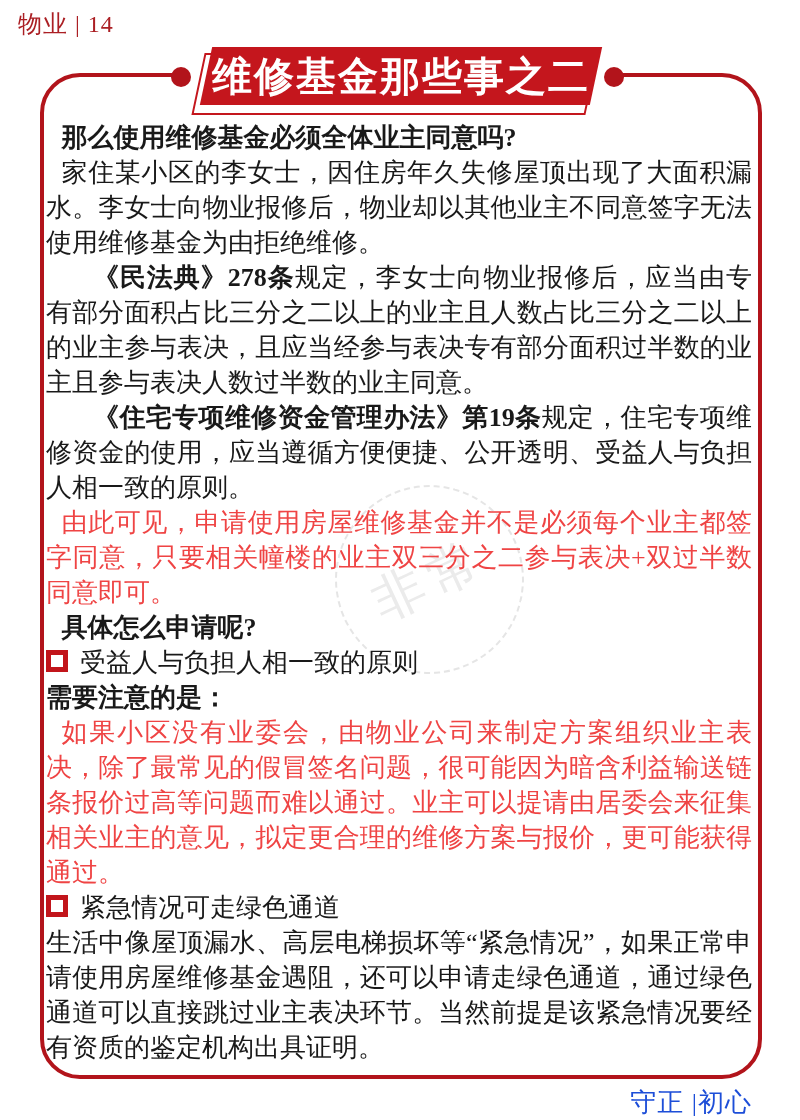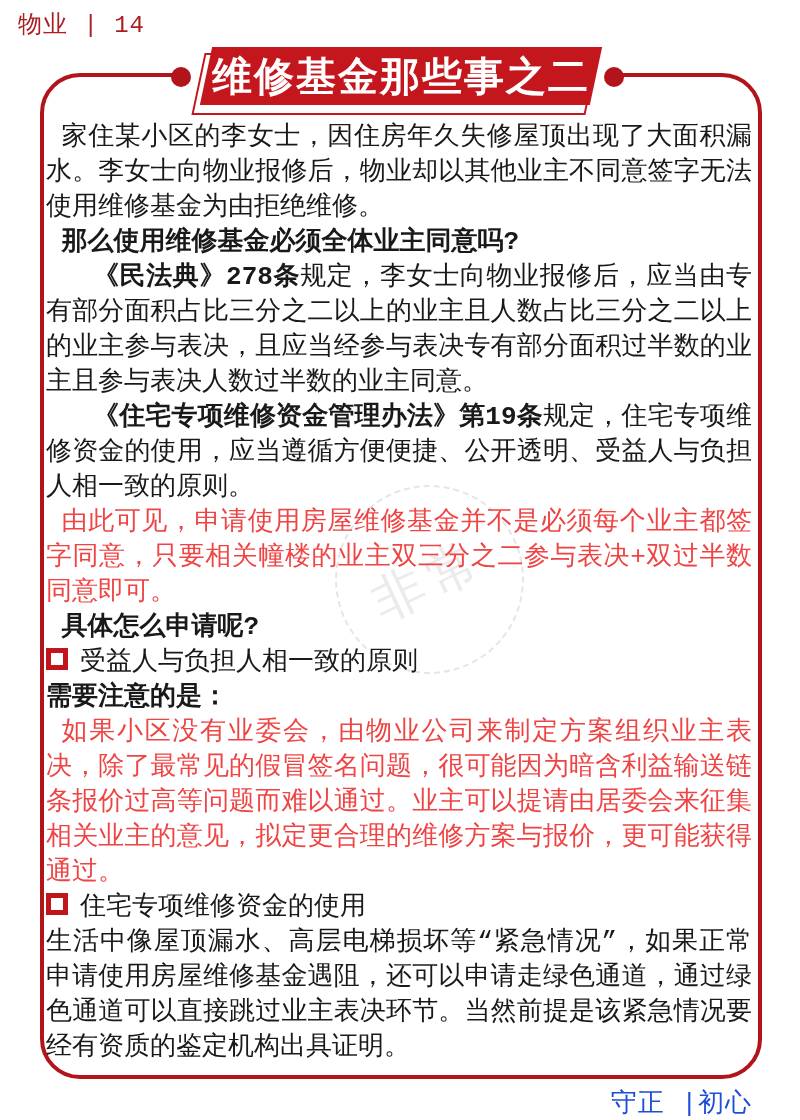--- a/index.html
+++ b/index.html
@@ -1,18 +1,18 @@
 <!DOCTYPE html>
 <html lang="zh"><head>
 <meta charset="utf-8">
 <style>
   html,body { margin:0; padding:0; background:#ffffff; }
   .canvas {
     position:relative; width:800px; height:1120px; background:#ffffff;
-    font-family:Liberation Mono, monospace; overflow:hidden;
+    font-family:Liberation Serif, serif; overflow:hidden;
   }
 
   
   .page-label {
     position:absolute; left:18px; top:8px;
     font-size:24px; color:#ab1f24; letter-spacing:1px;
   }
 
   
   .frame {
@@ -98,28 +98,28 @@
   <div class="banner-shadow"></div>
   <div class="banner">
     <span class="banner-title">维修基金那些事之二</span>
   </div>
 
   <div class="watermark">
     <span>非常</span>
   </div>
 
   <div class="content">
+    <p class="indent bold">那么使用维修基金必须全体业主同意吗?</p>
     <p class="indent">家住某小区的李女士，因住房年久失修屋顶出现了大面积漏水。李女士向物业报修后，物业却以其他业主不同意签字无法使用维修基金为由拒绝维修。</p>
-    <p class="indent bold">那么使用维修基金必须全体业主同意吗?</p>
     <p><span class="bold">《民法典》278条</span><span>规定，李女士向物业报修后，应当由专有部分面积占比三分之二以上的业主且人数占比三分之二以上的业主参与表决，且应当经参与表决专有部分面积过半数的业主且参与表决人数过半数的业主同意。</span></p>
     <p><span class="bold">《住宅专项维修资金管理办法》第19条</span><span>规定，住宅专项维修资金的使用，应当遵循方便便捷、公开透明、受益人与负担人相一致的原则。</span></p>
     <p class="indent red">由此可见，申请使用房屋维修基金并不是必须每个业主都签字同意，只要相关幢楼的业主双三分之二参与表决+双过半数同意即可。</p>
     <p class="indent bold">具体怎么申请呢?</p>
     <p><span class="sq"></span><span>受益人与负担人相一致的原则</span></p>
     <p class="bold">需要注意的是：</p>
     <p class="indent red">如果小区没有业委会，由物业公司来制定方案组织业主表决，除了最常见的假冒签名问题，很可能因为暗含利益输送链条报价过高等问题而难以通过。业主可以提请由居委会来征集相关业主的意见，拟定更合理的维修方案与报价，更可能获得通过。</p>
-    <p><span class="sq"></span><span>住宅专项维修资金的使用</span></p>
+    <p><span class="sq"></span><span>紧急情况可走绿色通道</span></p>
     <p>生活中像屋顶漏水、高层电梯损坏等“紧急情况”，如果正常申请使用房屋维修基金遇阻，还可以申请走绿色通道，通过绿色通道可以直接跳过业主表决环节。当然前提是该紧急情况要经有资质的鉴定机构出具证明。</p>
   </div>
 
   <div class="footer">守正 |初心</div>
 
 </div>
 
 </body></html>

